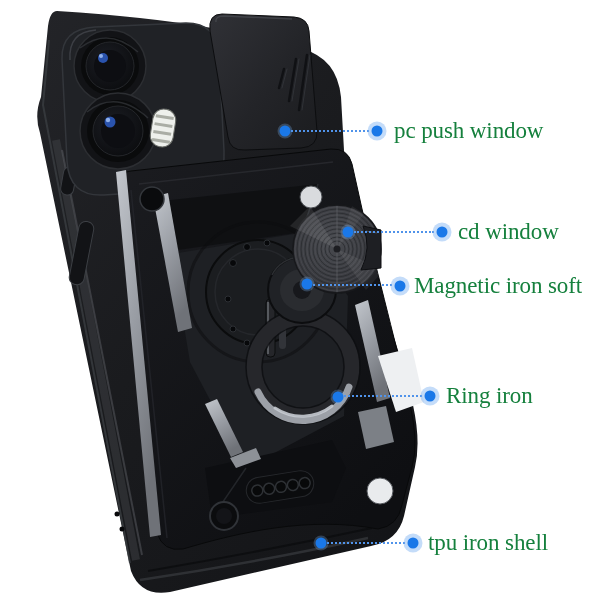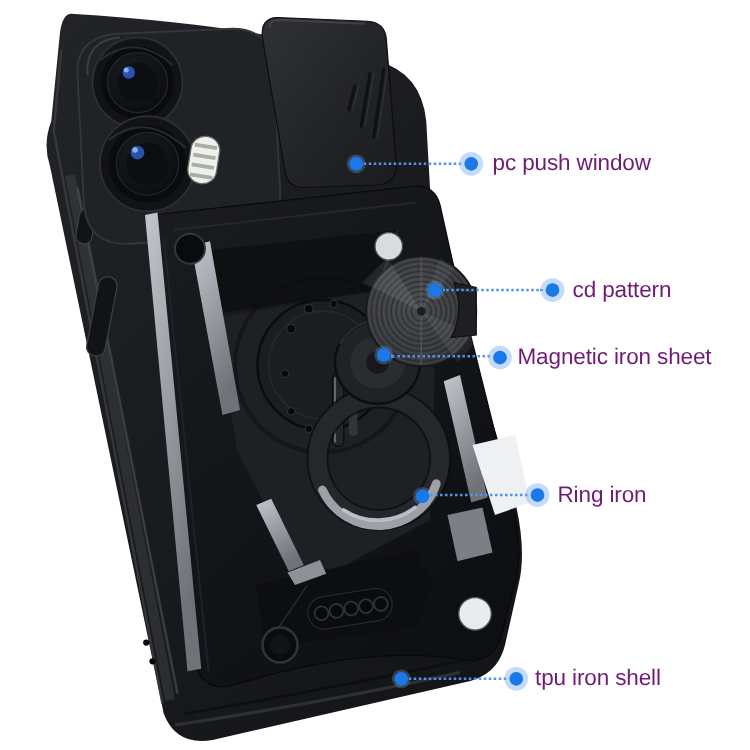--- a/index.html
+++ b/index.html
@@ -18,21 +18,21 @@
     position:absolute;width:11px;height:11px;border-radius:50%;
     background:#1a78e8;transform:translate(-50%,-50%);
     box-shadow:0 0 0 4px rgba(125,178,242,0.45);
   }
   .cline{
     position:absolute;height:0;border-top:2px dotted #5093ea;
     transform:translateY(-1px);
   }
   .ltext{
     position:absolute;transform:translateY(-54%);
-    font-size:18px;line-height:1;color:#701a75;letter-spacing:-0.1px;white-space:nowrap;
+    font-size:23px;line-height:1;color:#15803d;letter-spacing:-0.1px;white-space:nowrap;font-family:Liberation Serif, serif;
   }
 </style>
 </head>
 <body>
 
 <div class="stage">
 
   <svg width="600" height="600" viewBox="0 0 600 600">
     <defs>
       <linearGradient id="bodyGrad" x1="0" y1="0" x2="0.8" y2="1">
@@ -246,28 +246,28 @@
     <span class="pdot" style="left:285px;top:131px;"></span>
     <span class="cline" style="left:291px;top:131px;width:78px;"></span>
     <span class="ldot" style="left:377px;top:131px;"></span>
     <span class="ltext" style="left:394px;top:131px;">pc push window</span>
   </div>
 
   <div>
     <span class="pdot" style="left:348px;top:232px;"></span>
     <span class="cline" style="left:354px;top:232px;width:80px;"></span>
     <span class="ldot" style="left:442px;top:232px;"></span>
-    <span class="ltext" style="left:458px;top:232px;">cd pattern</span>
+    <span class="ltext" style="left:458px;top:232px;">cd window</span>
   </div>
 
   <div>
     <span class="pdot" style="left:307px;top:284px;"></span>
     <span class="cline" style="left:313px;top:285px;width:79px;"></span>
     <span class="ldot" style="left:400px;top:286px;"></span>
-    <span class="ltext" style="left:414px;top:286px;">Magnetic iron sheet</span>
+    <span class="ltext" style="left:414px;top:286px;">Magnetic iron soft</span>
   </div>
 
   <div>
     <span class="pdot" style="left:338px;top:397px;"></span>
     <span class="cline" style="left:344px;top:396px;width:78px;"></span>
     <span class="ldot" style="left:430px;top:396px;"></span>
     <span class="ltext" style="left:446px;top:396px;">Ring iron</span>
   </div>
 
   <div>

